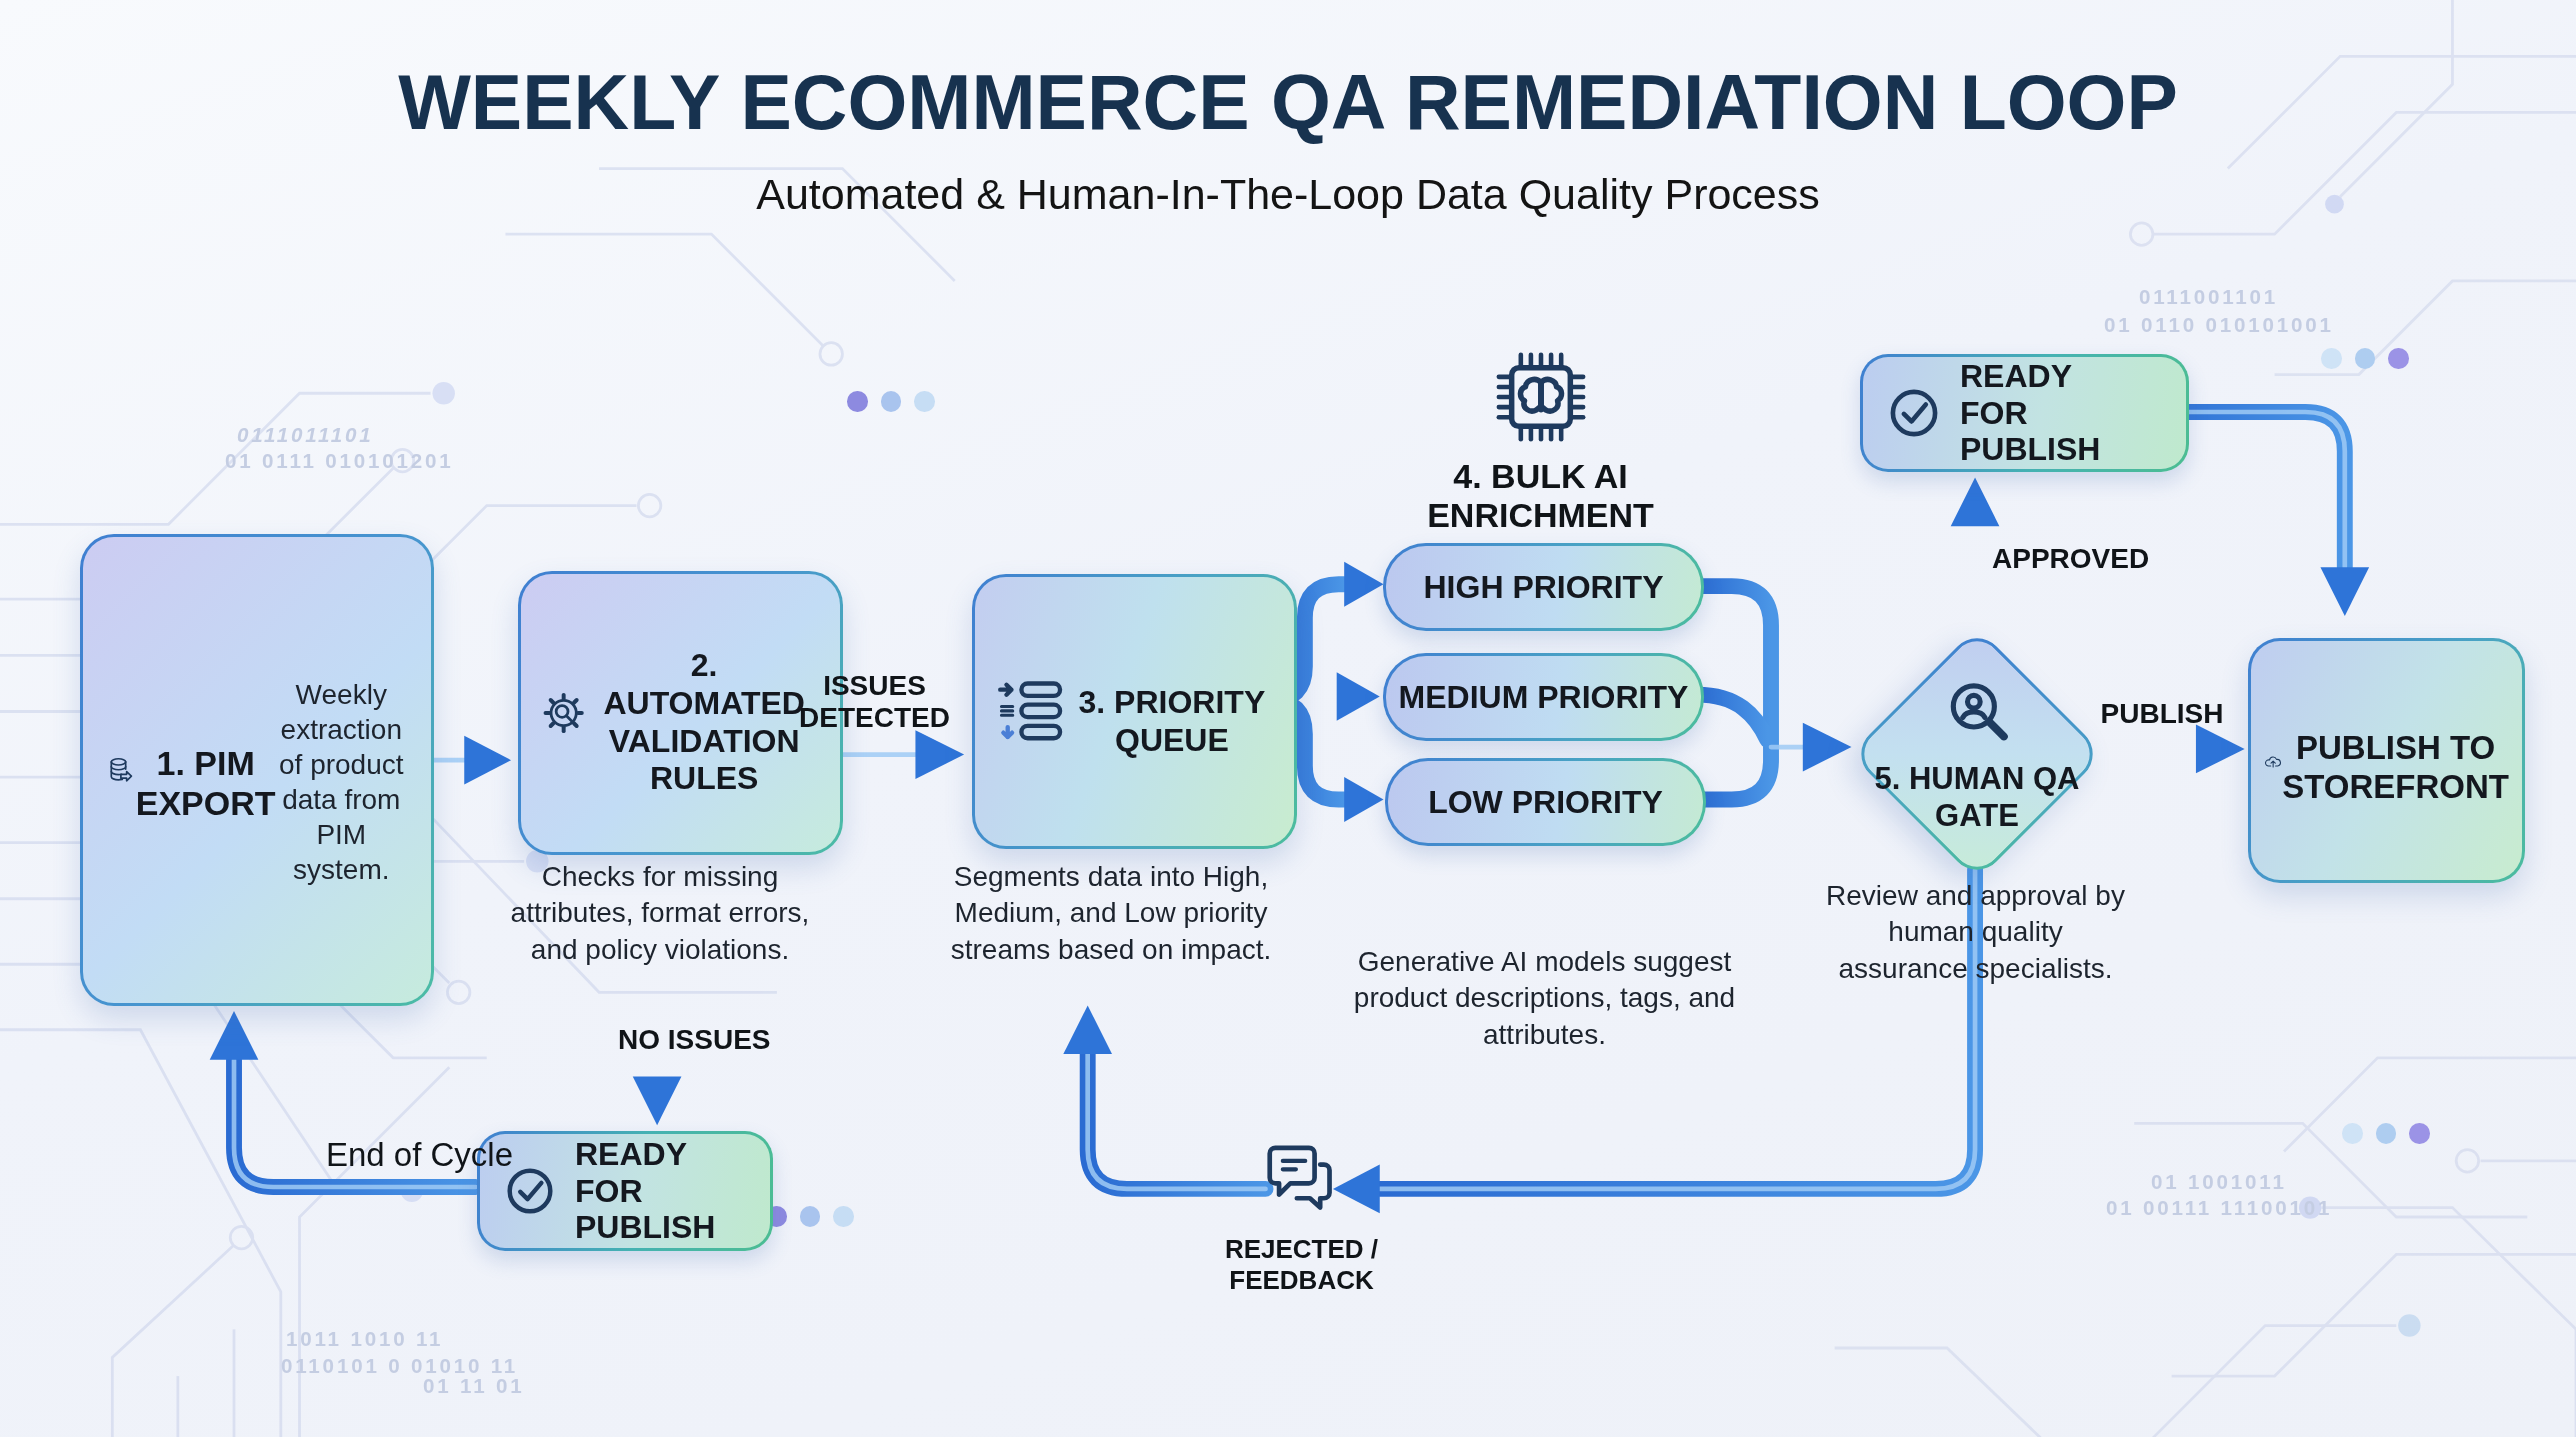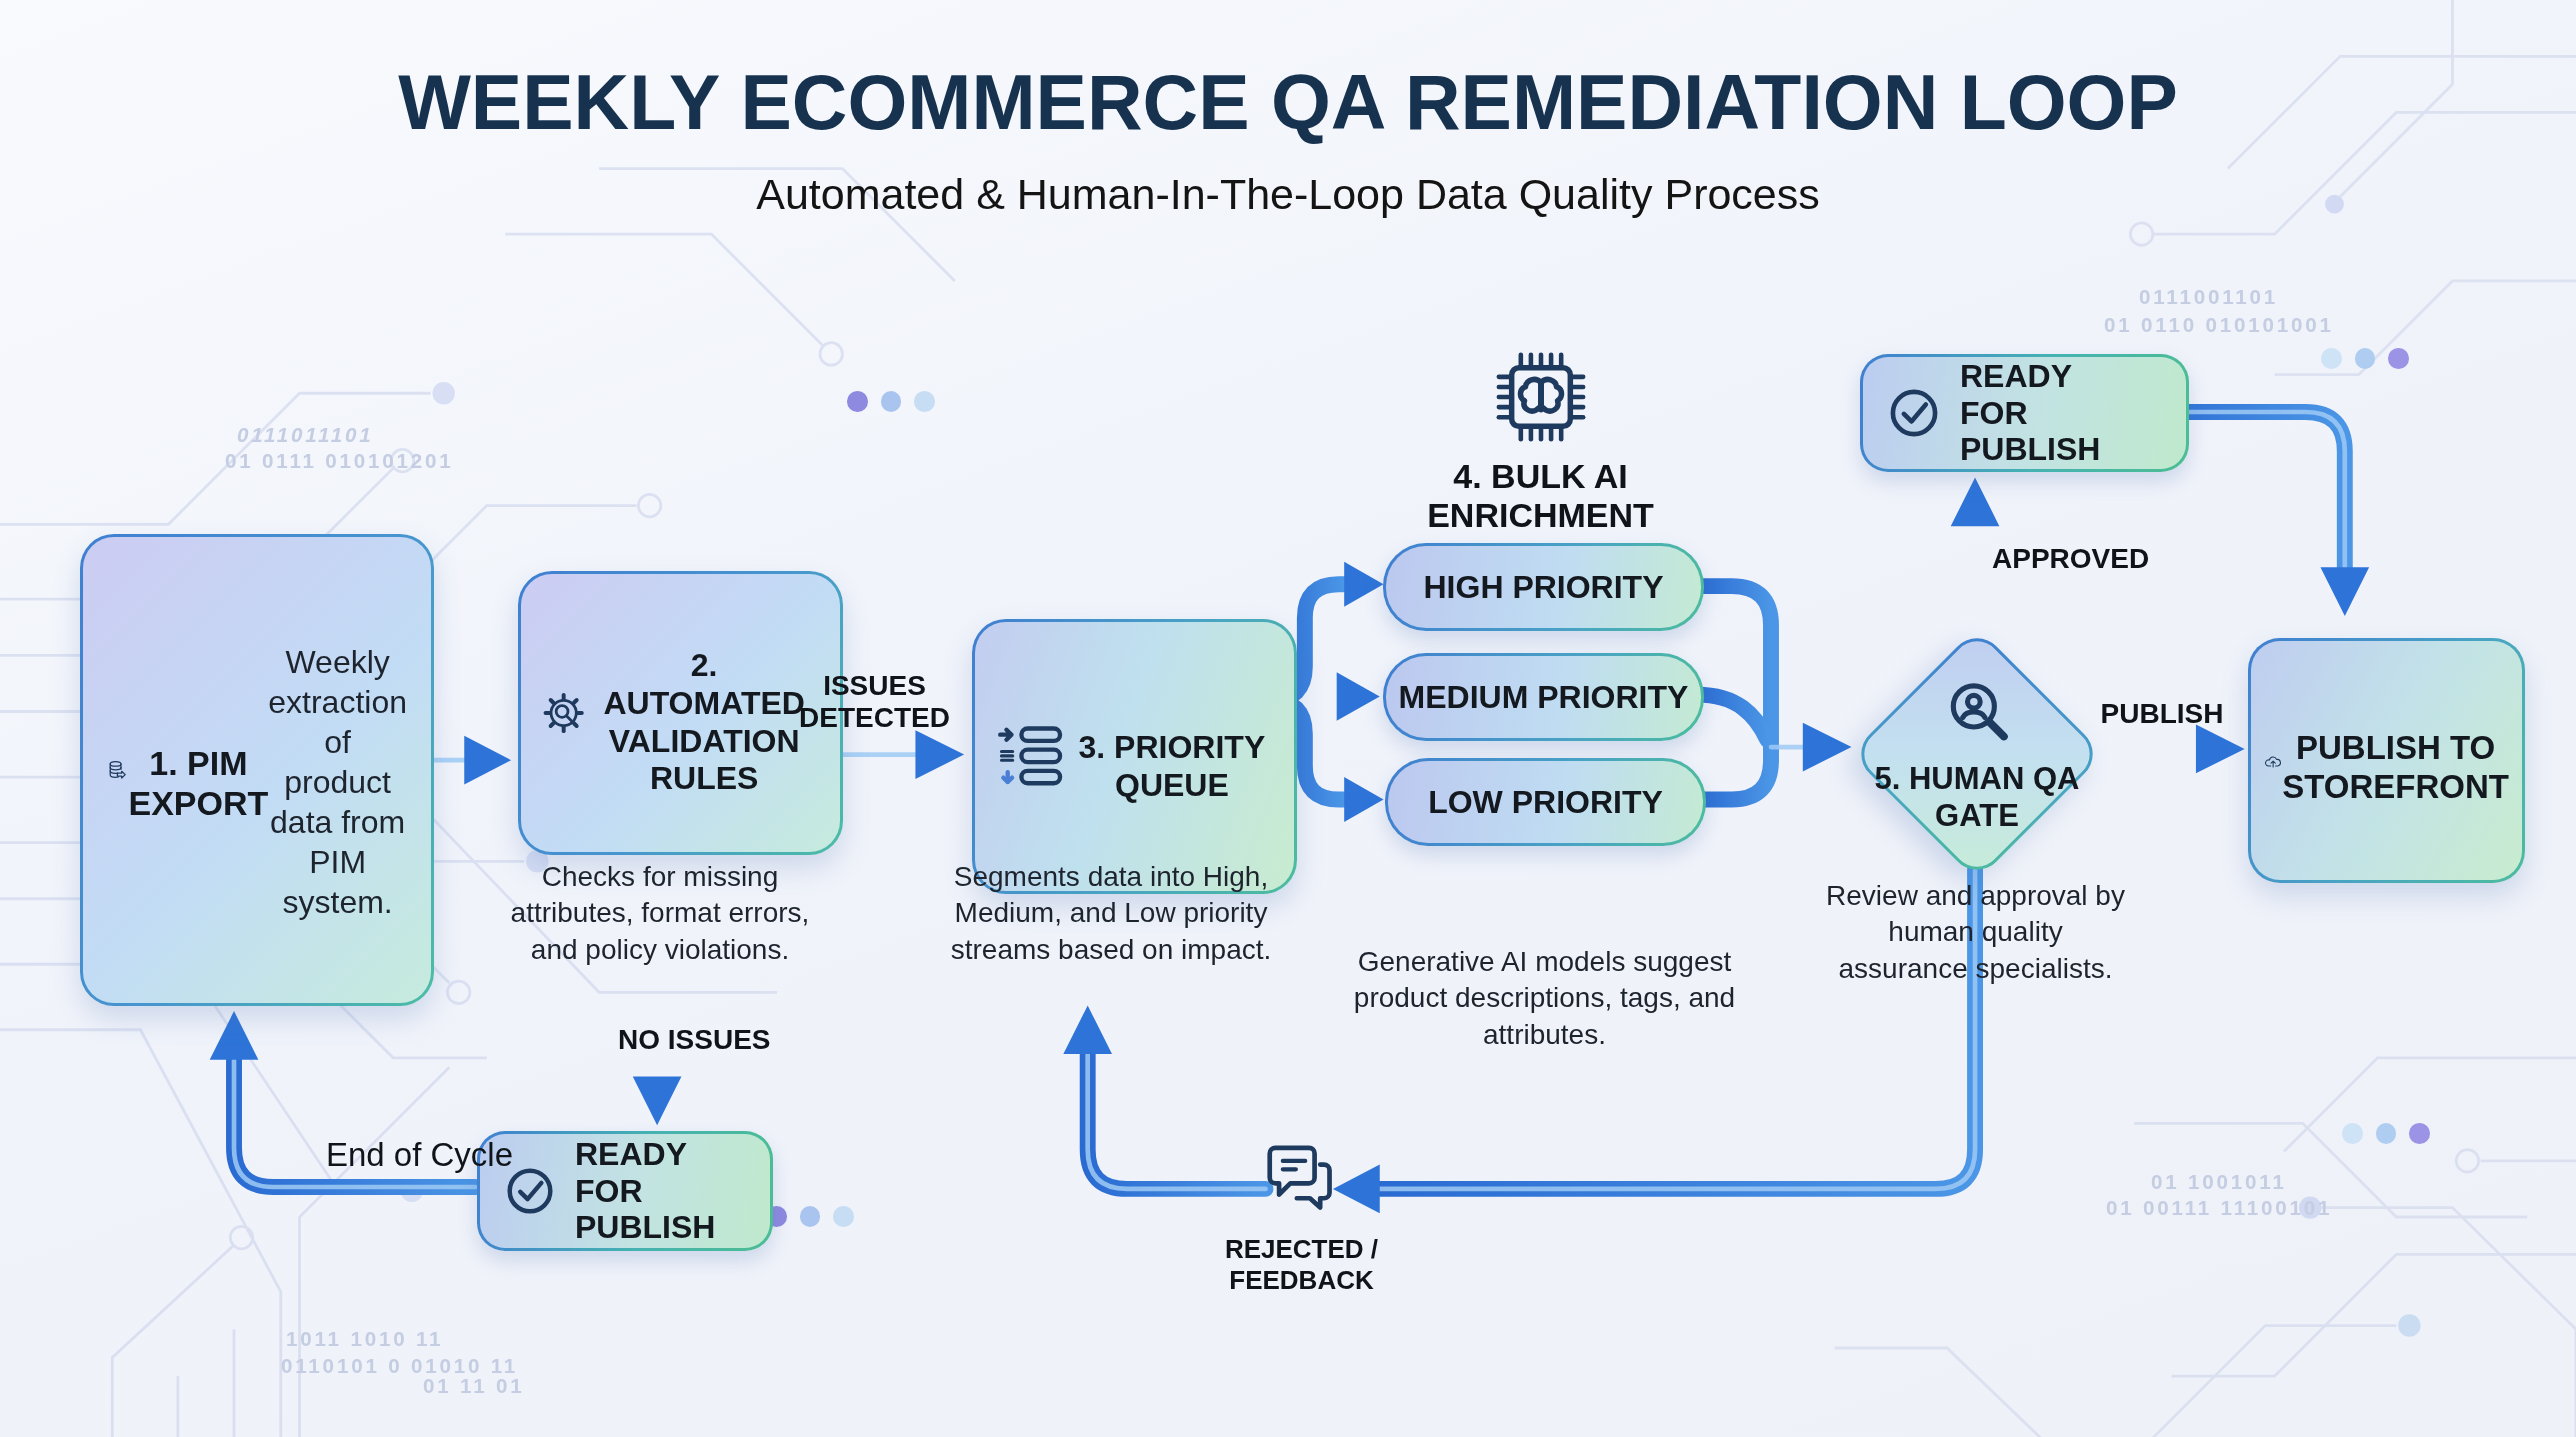--- a/index.html
+++ b/index.html
@@ -24,21 +24,21 @@
 
   .node {
     position:absolute; display:flex; flex-direction:row; align-items:center; justify-content:center;
     border:3.7px solid transparent; border-radius:34px; text-align:center;
     background: linear-gradient(135deg,#ccccf2 0%,#c2dcf5 55%,#c6ebdd 100%) padding-box,
                 linear-gradient(120deg,#3f7fd1 0%,#4796cf 55%,#4cbda4 100%) border-box;
     box-shadow:0 13px 28px rgba(70,110,180,.20);
     color:#14181f;
   }
   .node-title { font-weight:bold; font-size:34px; line-height:1.18; color:#14181f; }
-  .node-desc  { font-size:32px; line-height:1.25; color:#1d242e; margin-top:24px; }
+  .node-desc  { font-size:28px; line-height:1.25; color:#1d242e; margin-top:24px; }
   .out-desc   { position:absolute; text-align:center; font-size:28px; line-height:1.3; color:#1d242e; }
 
   .pill {
     position:absolute; display:flex; align-items:center; justify-content:center;
     border:3.7px solid transparent; border-radius:43px;
     background: linear-gradient(100deg,#bcc8ef 0%,#bfdcf2 55%,#c4ead3 100%) padding-box,
                 linear-gradient(100deg,#3f7fd1 0%,#49a3c4 60%,#4cbd9d 100%) border-box;
     box-shadow:0 9.4px 20.6px rgba(70,110,180,.20);
     font-weight:bold; font-size:32px; color:#14181f;
   }
@@ -230,21 +230,21 @@
       </g>
       <circle cx="56" cy="56" r="15"></circle>
       <path d="M67,67 L82,82"></path>
     </svg>
     <div class="node-title" style="font-size:32px; margin-top:19px;">2. AUTOMATED VALIDATION RULES</div>
   </div>
   <div class="out-desc" style="left:487px; top:859px; width:346px;">Checks for missing attributes, format errors, and policy violations.</div>
 
   <div class="node" style="left:972px; top:574px; width:281px; height:258px; padding:5.6px 19px;
        background: linear-gradient(110deg,#c3cdf0 0%,#bfe0ee 45%,#c8eccf 100%) padding-box,
-                   linear-gradient(110deg,#3f7fd1 0%,#49a3c4 55%,#4cbd9d 100%) border-box; margin-top: 45px;">
+                   linear-gradient(110deg,#3f7fd1 0%,#49a3c4 55%,#4cbd9d 100%) border-box;">
     <svg class="icon" width="112" height="103" viewBox="0 0 120 110" fill="none" stroke="#1e3a5e" stroke-width="7" stroke-linecap="round" stroke-linejoin="round">
       <rect x="44" y="10" width="62" height="20" rx="10"></rect>
       <rect x="44" y="44" width="62" height="20" rx="10"></rect>
       <rect x="44" y="78" width="62" height="20" rx="10"></rect>
       <path d="M10,20 h18 m-8,-8 l8,8 -8,8"></path>
       <path d="M12,47 h18 M12,54 h18 M12,61 h18" stroke-width="5"></path>
       <path d="M22,80 v16 m-7,-7 l7,7 7,-7" stroke="#4b7fd6"></path>
     </svg>
     <div class="node-title" style="font-size:32px; margin-top:20.6px;">3. PRIORITY QUEUE</div>
   </div>

